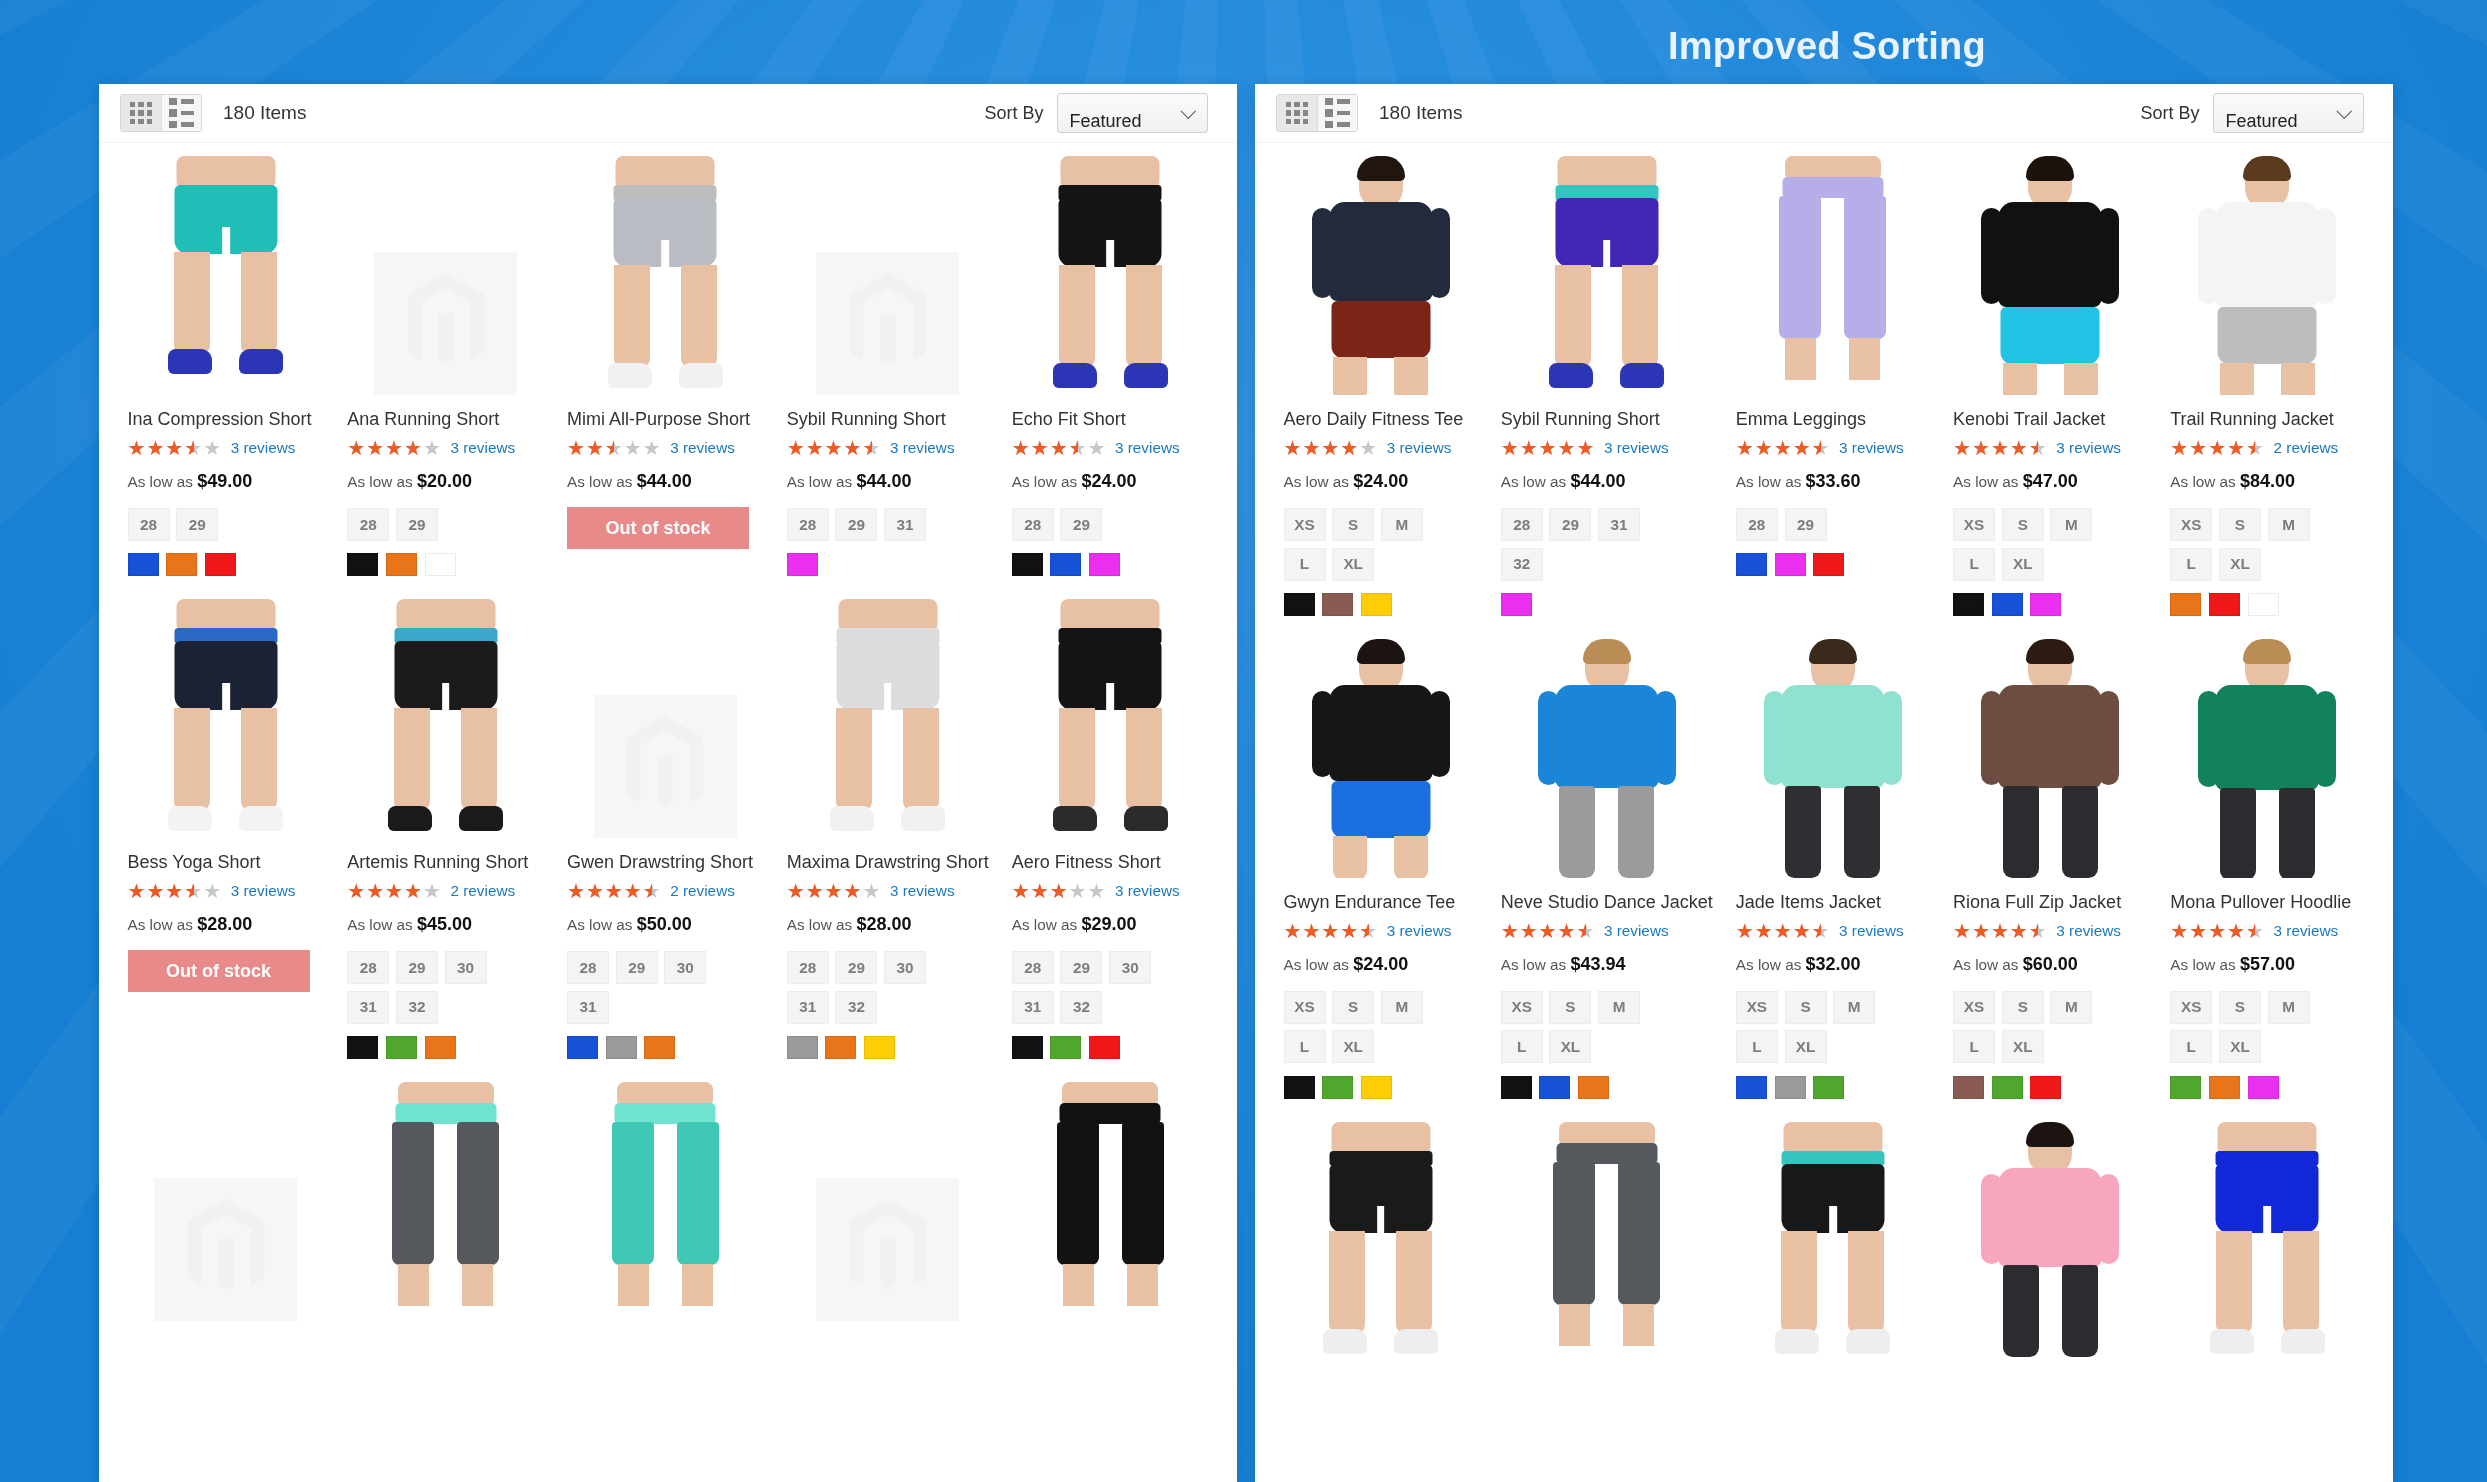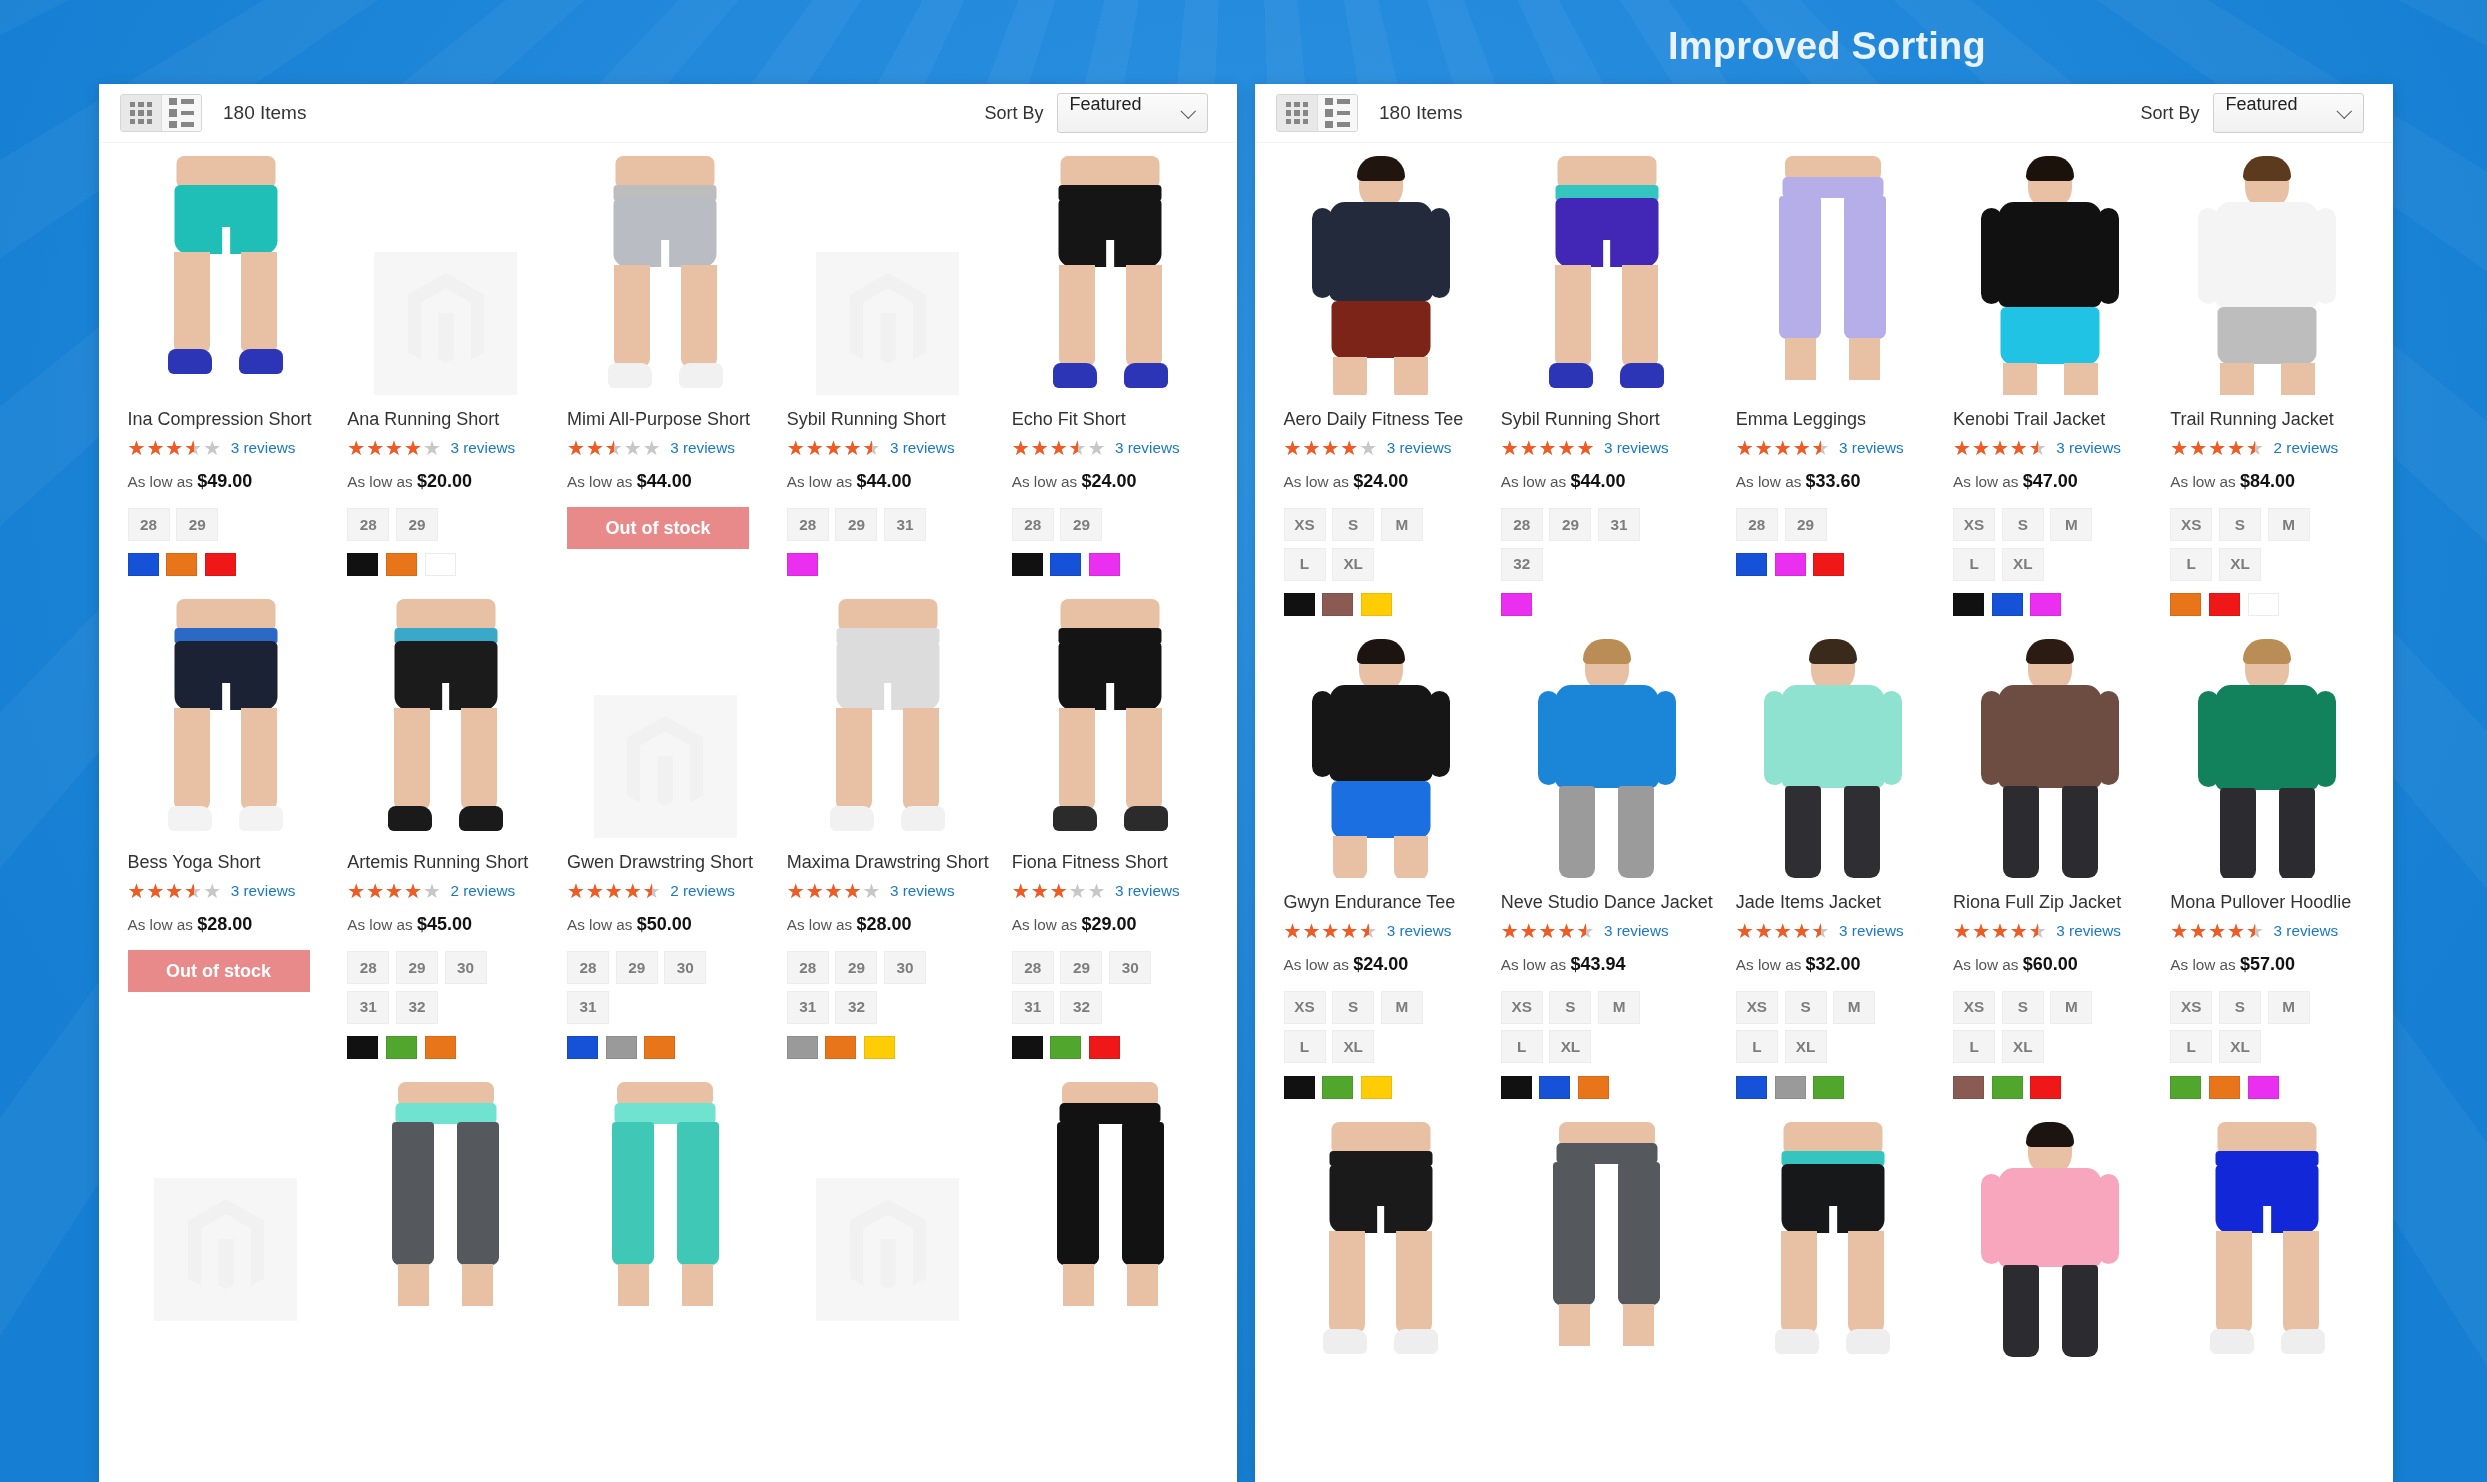--- a/index.html
+++ b/index.html
@@ -92,21 +92,21 @@
     margin-left: auto;
     display: flex; align-items: center; gap: 13.4px;
   }
   .sort-label { font-size: 18px; color: #333; }
   .sort-select {
     position: relative;
     width: 151px; height: 40px;
     border: 1px solid #cfcfcf;
     border-radius: 2.9px;
     background: linear-gradient(#fbfbfb,#f1f1f1);
-    display: flex; align-items: flex-start;
+    display: flex; align-items: flex-end;
     padding: 0 11.5px;
     font-size: 18px; color: #222;
     cursor: pointer;
   }
   .chev {
     position: absolute; right: 13.4px; top: 50%;
     width: 10.5px; height: 10.5px;
     border-right: 1.9px solid #555; border-bottom: 1.9px solid #555;
     transform: translateY(-70%) rotate(45deg);
   }
@@ -529,21 +529,21 @@
               <div style="position:absolute;left:50%;top:0;transform:translateX(-50%);width:99px;height:33px;background:#e8c0a4;border-radius:7.7px"></div>
               <div style="position:absolute;left:50%;top:29px;transform:translateX(-50%);width:103px;height:15.3px;background:#141414;border-radius:3.8px"></div>
               <div style="position:absolute;left:50%;top:42px;transform:translateX(-50%);width:103px;height:69px;background:#141414;border-radius:5.7px 5.7px 13.4px 13.4px"></div>
         <div style="position:absolute;left:50%;top:84px;transform:translateX(-50%);width:7.7px;height:31px;background:#fff"></div>
         <div style="position:absolute;left:29px;top:109px;width:36px;height:103px;background:#e8c0a4;border-radius:0 0 9.6px 9.6px"></div>
         <div style="position:absolute;right:29px;top:109px;width:36px;height:103px;background:#e8c0a4;border-radius:0 0 9.6px 9.6px"></div>
         <div style="position:absolute;left:23px;top:207px;width:44px;height:25px;background:#2b2b2b;border-radius:7.7px 11.5px 5.7px 5.7px"></div>
         <div style="position:absolute;right:23px;top:207px;width:44px;height:25px;background:#2b2b2b;border-radius:11.5px 7.7px 5.7px 5.7px"></div>
             </div>
       </div>
-          <div class="pname">Fiona Fitness Short</div>
+          <div class="pname">Aero Fitness Short</div>
         <div class="rating">
           <span class="stars">
       <span class="base">★★★★★</span>
       <span class="fill" style="width:60%">★★★★★</span>
     </span>
           <span class="reviews">3 reviews</span>
         </div>
         <div class="price">
           <span>As low as</span>
           <b>$29.00</b>

